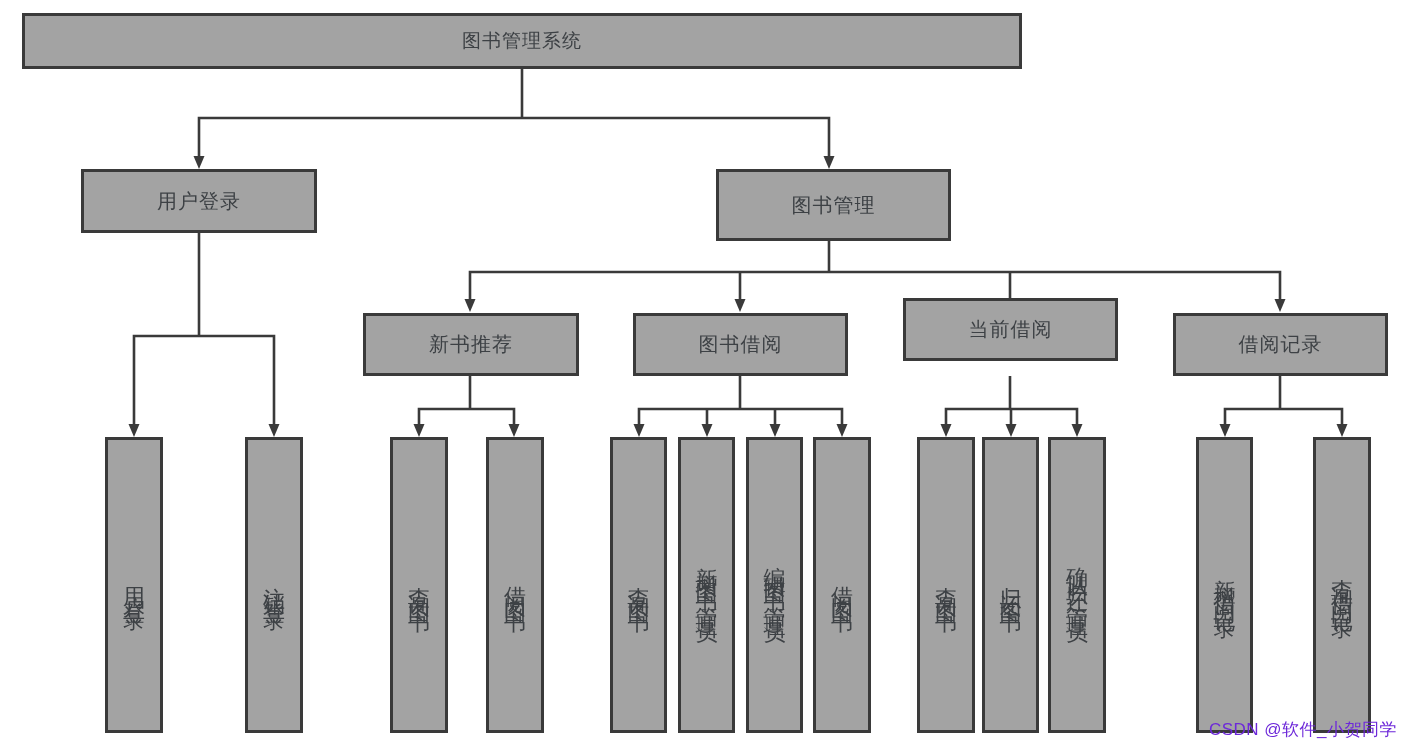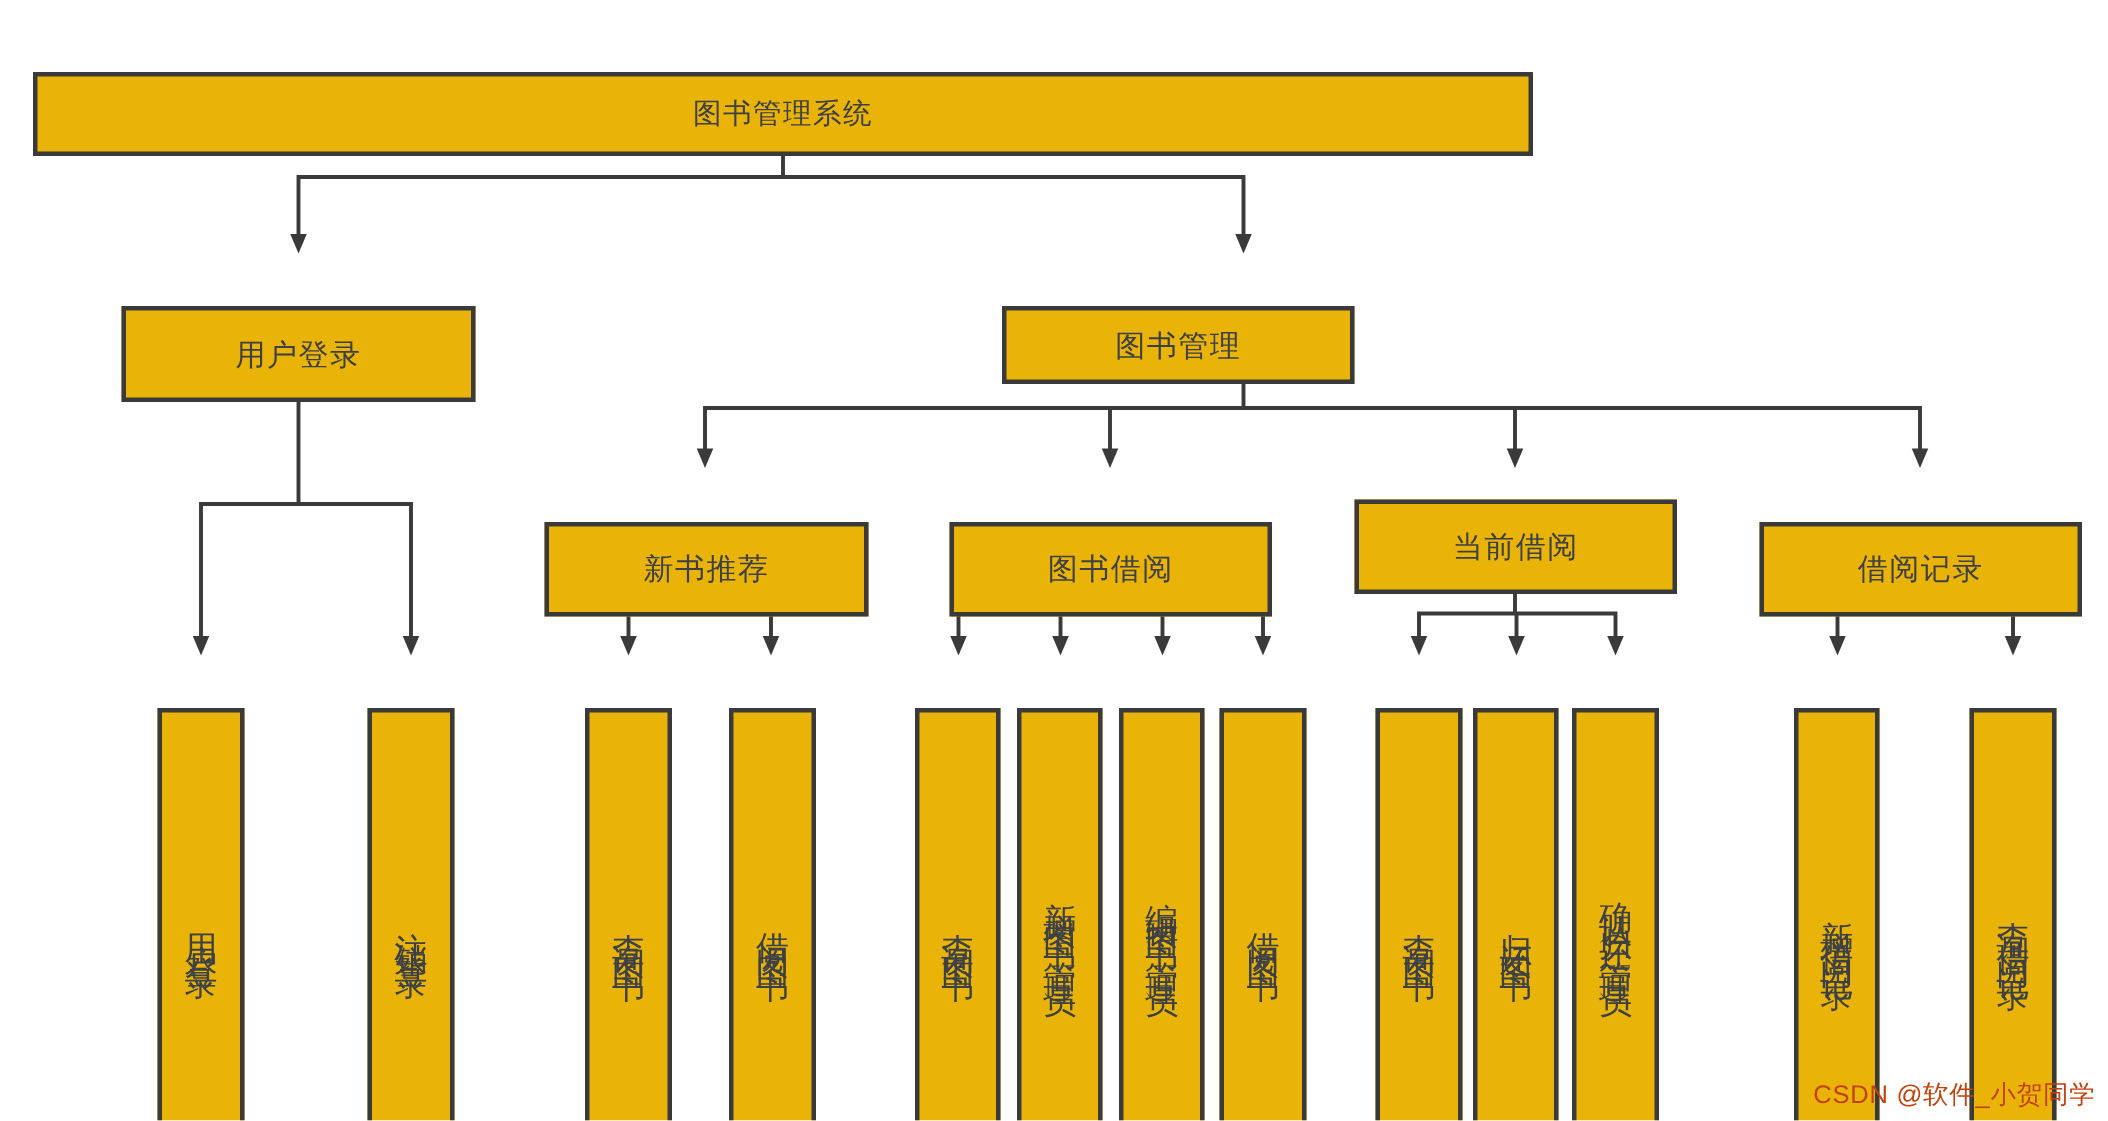--- a/index.html
+++ b/index.html
@@ -7,48 +7,47 @@
     position:relative;
     width:1405px;height:747px;
     background:#ffffff;
     font-family:"Liberation Sans", sans-serif;
     overflow:hidden;
   }
   .connectors{position:absolute;left:0;top:0;}
   .box{
     position:absolute;
     box-sizing:border-box;
-    background:#eab308;
+    background:#a3a3a3;
     border:3px solid #3a3a3a;
     display:flex;
     align-items:center;
     justify-content:center;
     color:#3d4145;
-    margin-top:35px;
   }
   .box.h span{
     font-size:20px;
     letter-spacing:1px;
     white-space:nowrap;
   }
   .box.root span{font-size:19px;}
   .box.v span{
     writing-mode:vertical-rl;
     text-orientation:upright;
     font-size:22px;
     letter-spacing:8px;
     line-height:1;
     white-space:nowrap;
   }
   .watermark{
     position:absolute;
     right:8px;
     bottom:6px;
     font-size:17px;
-    color:#c2410c;
+    color:#6d28d9;
     letter-spacing:0.5px;
     white-space:nowrap;
     margin-top:44px;
   }
 </style>
 </head>
 <body>
 
 <div class="stage">
 
@@ -104,21 +103,21 @@
     </g>
   </svg>
 
   <div class="box h root" style="left:22px;top:13px;width:1000px;height:56px">
     <span>图书管理系统</span>
   </div>
 
   <div class="box h" style="left:81px;top:169px;width:236px;height:64px">
     <span>用户登录</span>
   </div>
-  <div class="box h" style="left:668px;top:169px;width:235px;height:52px">
+  <div class="box h" style="left:716px;top:169px;width:235px;height:72px">
     <span>图书管理</span>
   </div>
 
   <div class="box h" style="left:363px;top:313px;width:216px;height:63px">
     <span>新书推荐</span>
   </div>
   <div class="box h" style="left:633px;top:313px;width:215px;height:63px">
     <span>图书借阅</span>
   </div>
   <div class="box h" style="left:903px;top:298px;width:215px;height:63px">

